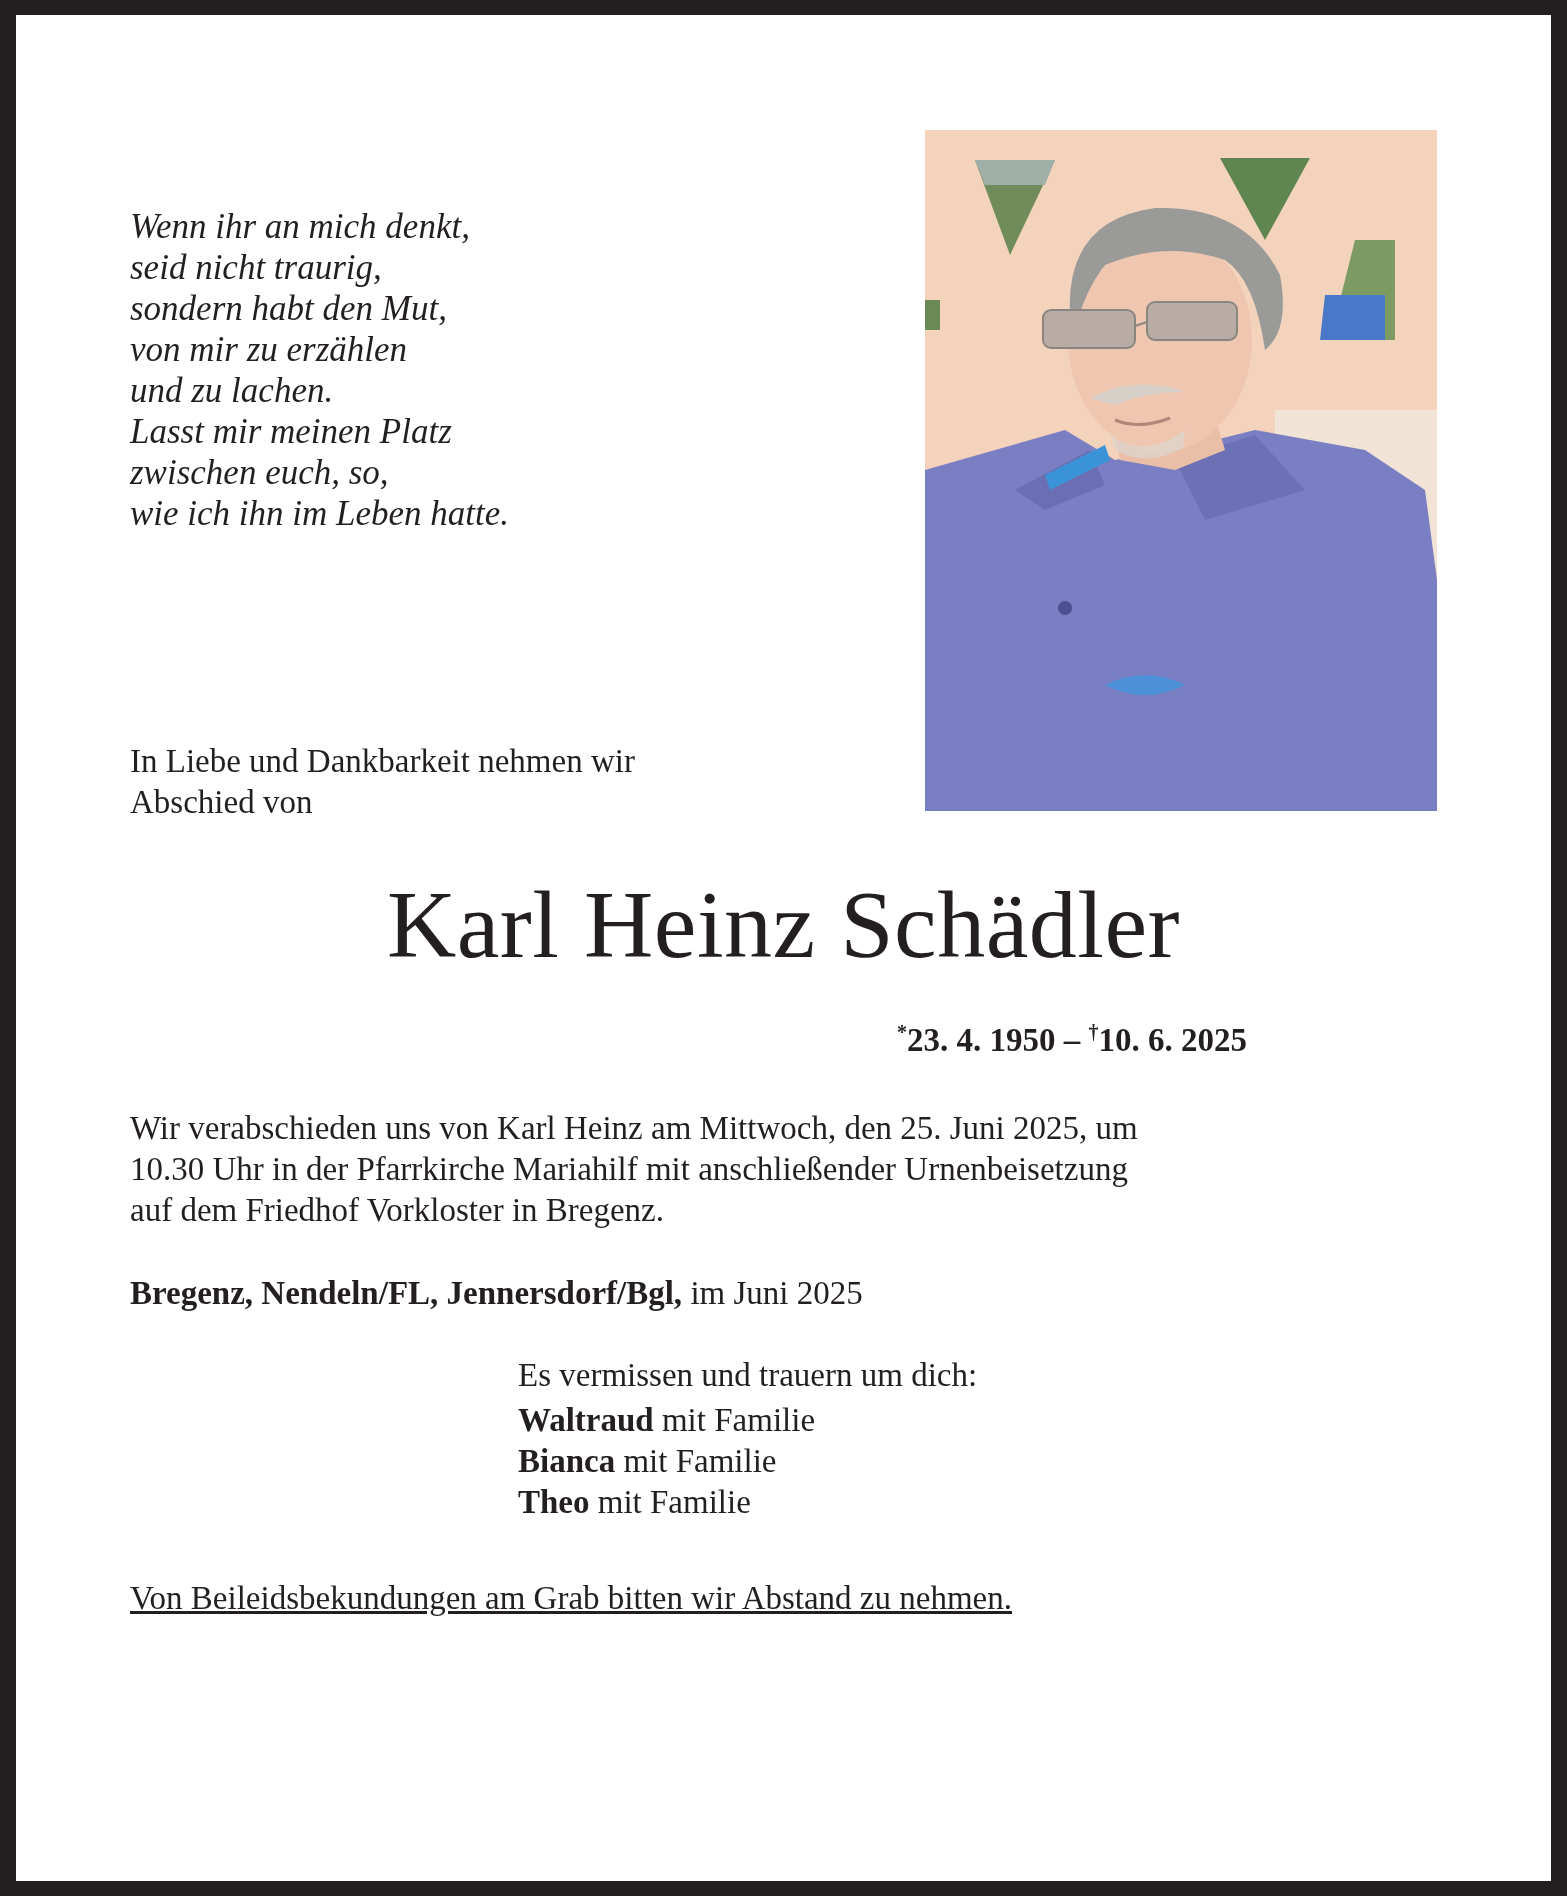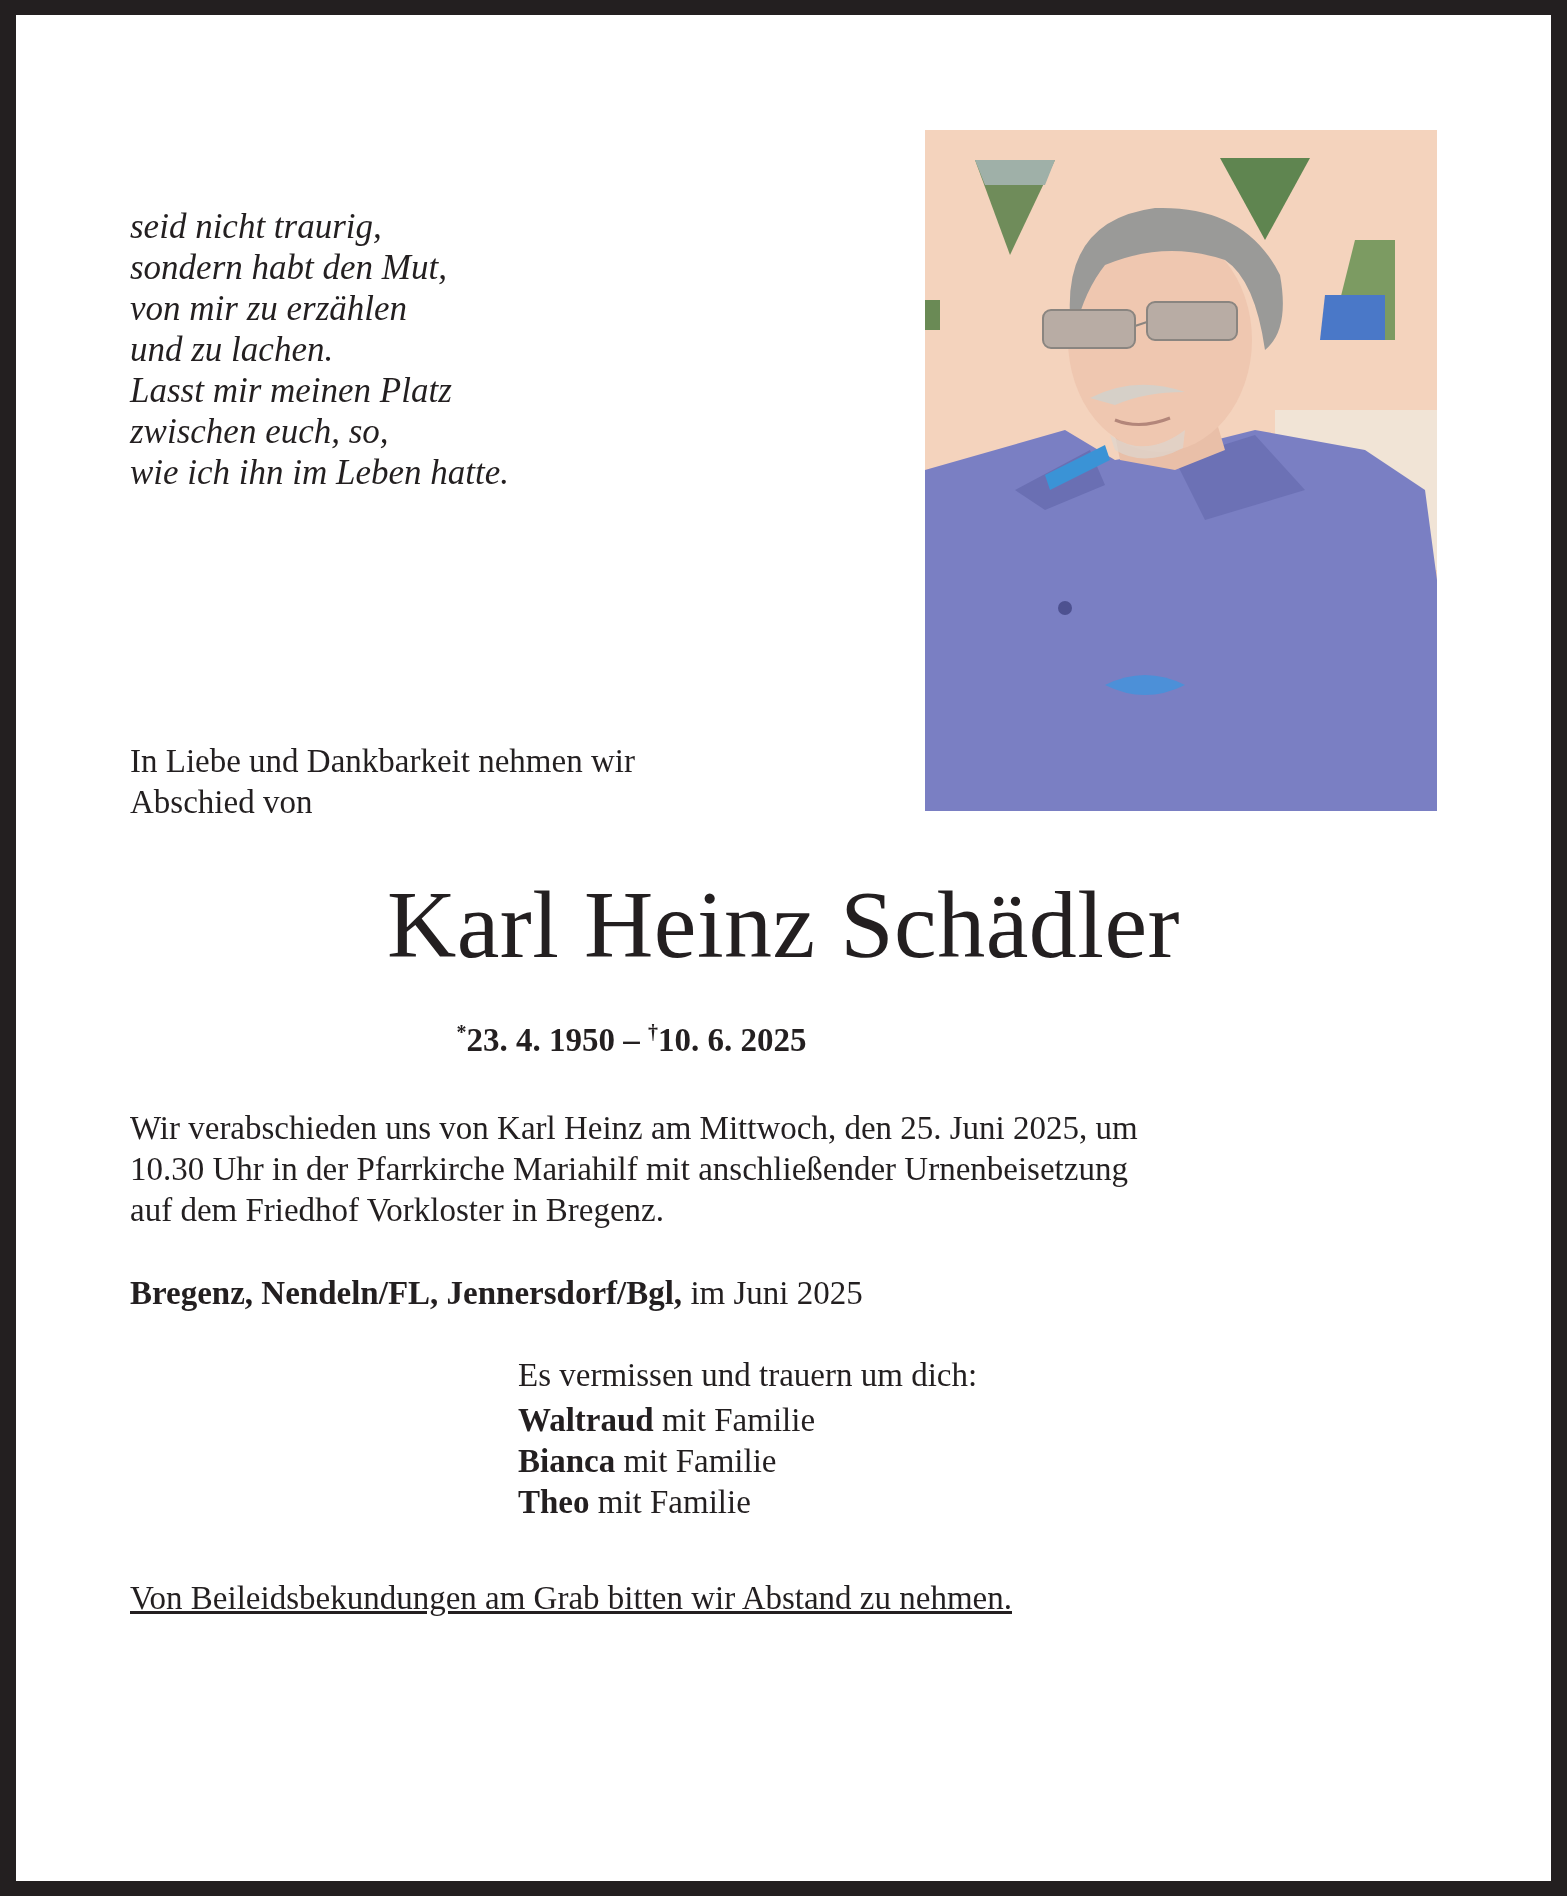--- a/index.html
+++ b/index.html
@@ -44,21 +44,21 @@
       position: absolute;
       left: 0; width: 1535px; top: 860px;
       text-align: center;
       font-size: 96px;
       line-height: 100px;
       letter-spacing: 0.5px;
     }
     .dates {
       position: absolute;
       left: 0; width: 1231px; top: 997px;
-      text-align: center;
+      text-align: right;
       font-size: 33px;
       font-weight: bold;
       line-height: 40px;
     }
     .dates sup { font-size: 20px; vertical-align: 12px; }
     .announcement {
       position: absolute;
       left: 114px; top: 1093px;
       width: 1320px;
       font-size: 33px;
@@ -97,20 +97,21 @@
       line-height: 41px;
     }
     .address div { white-space: nowrap; }
   </style>
 </head>
 <body>
 
 <div class="page">
 
   <div class="poem">
+    <div>Wenn ihr an mich denkt,</div>
     <div>seid nicht traurig,</div>
     <div>sondern habt den Mut,</div>
     <div>von mir zu erzählen</div>
     <div>und zu lachen.</div>
     <div>Lasst mir meinen Platz</div>
     <div>zwischen euch, so,</div>
     <div>wie ich ihn im Leben hatte.</div>
   </div>
 
   <div class="photo" title="Elderly man with grey hair, glasses and moustache wearing a blue polo shirt">

